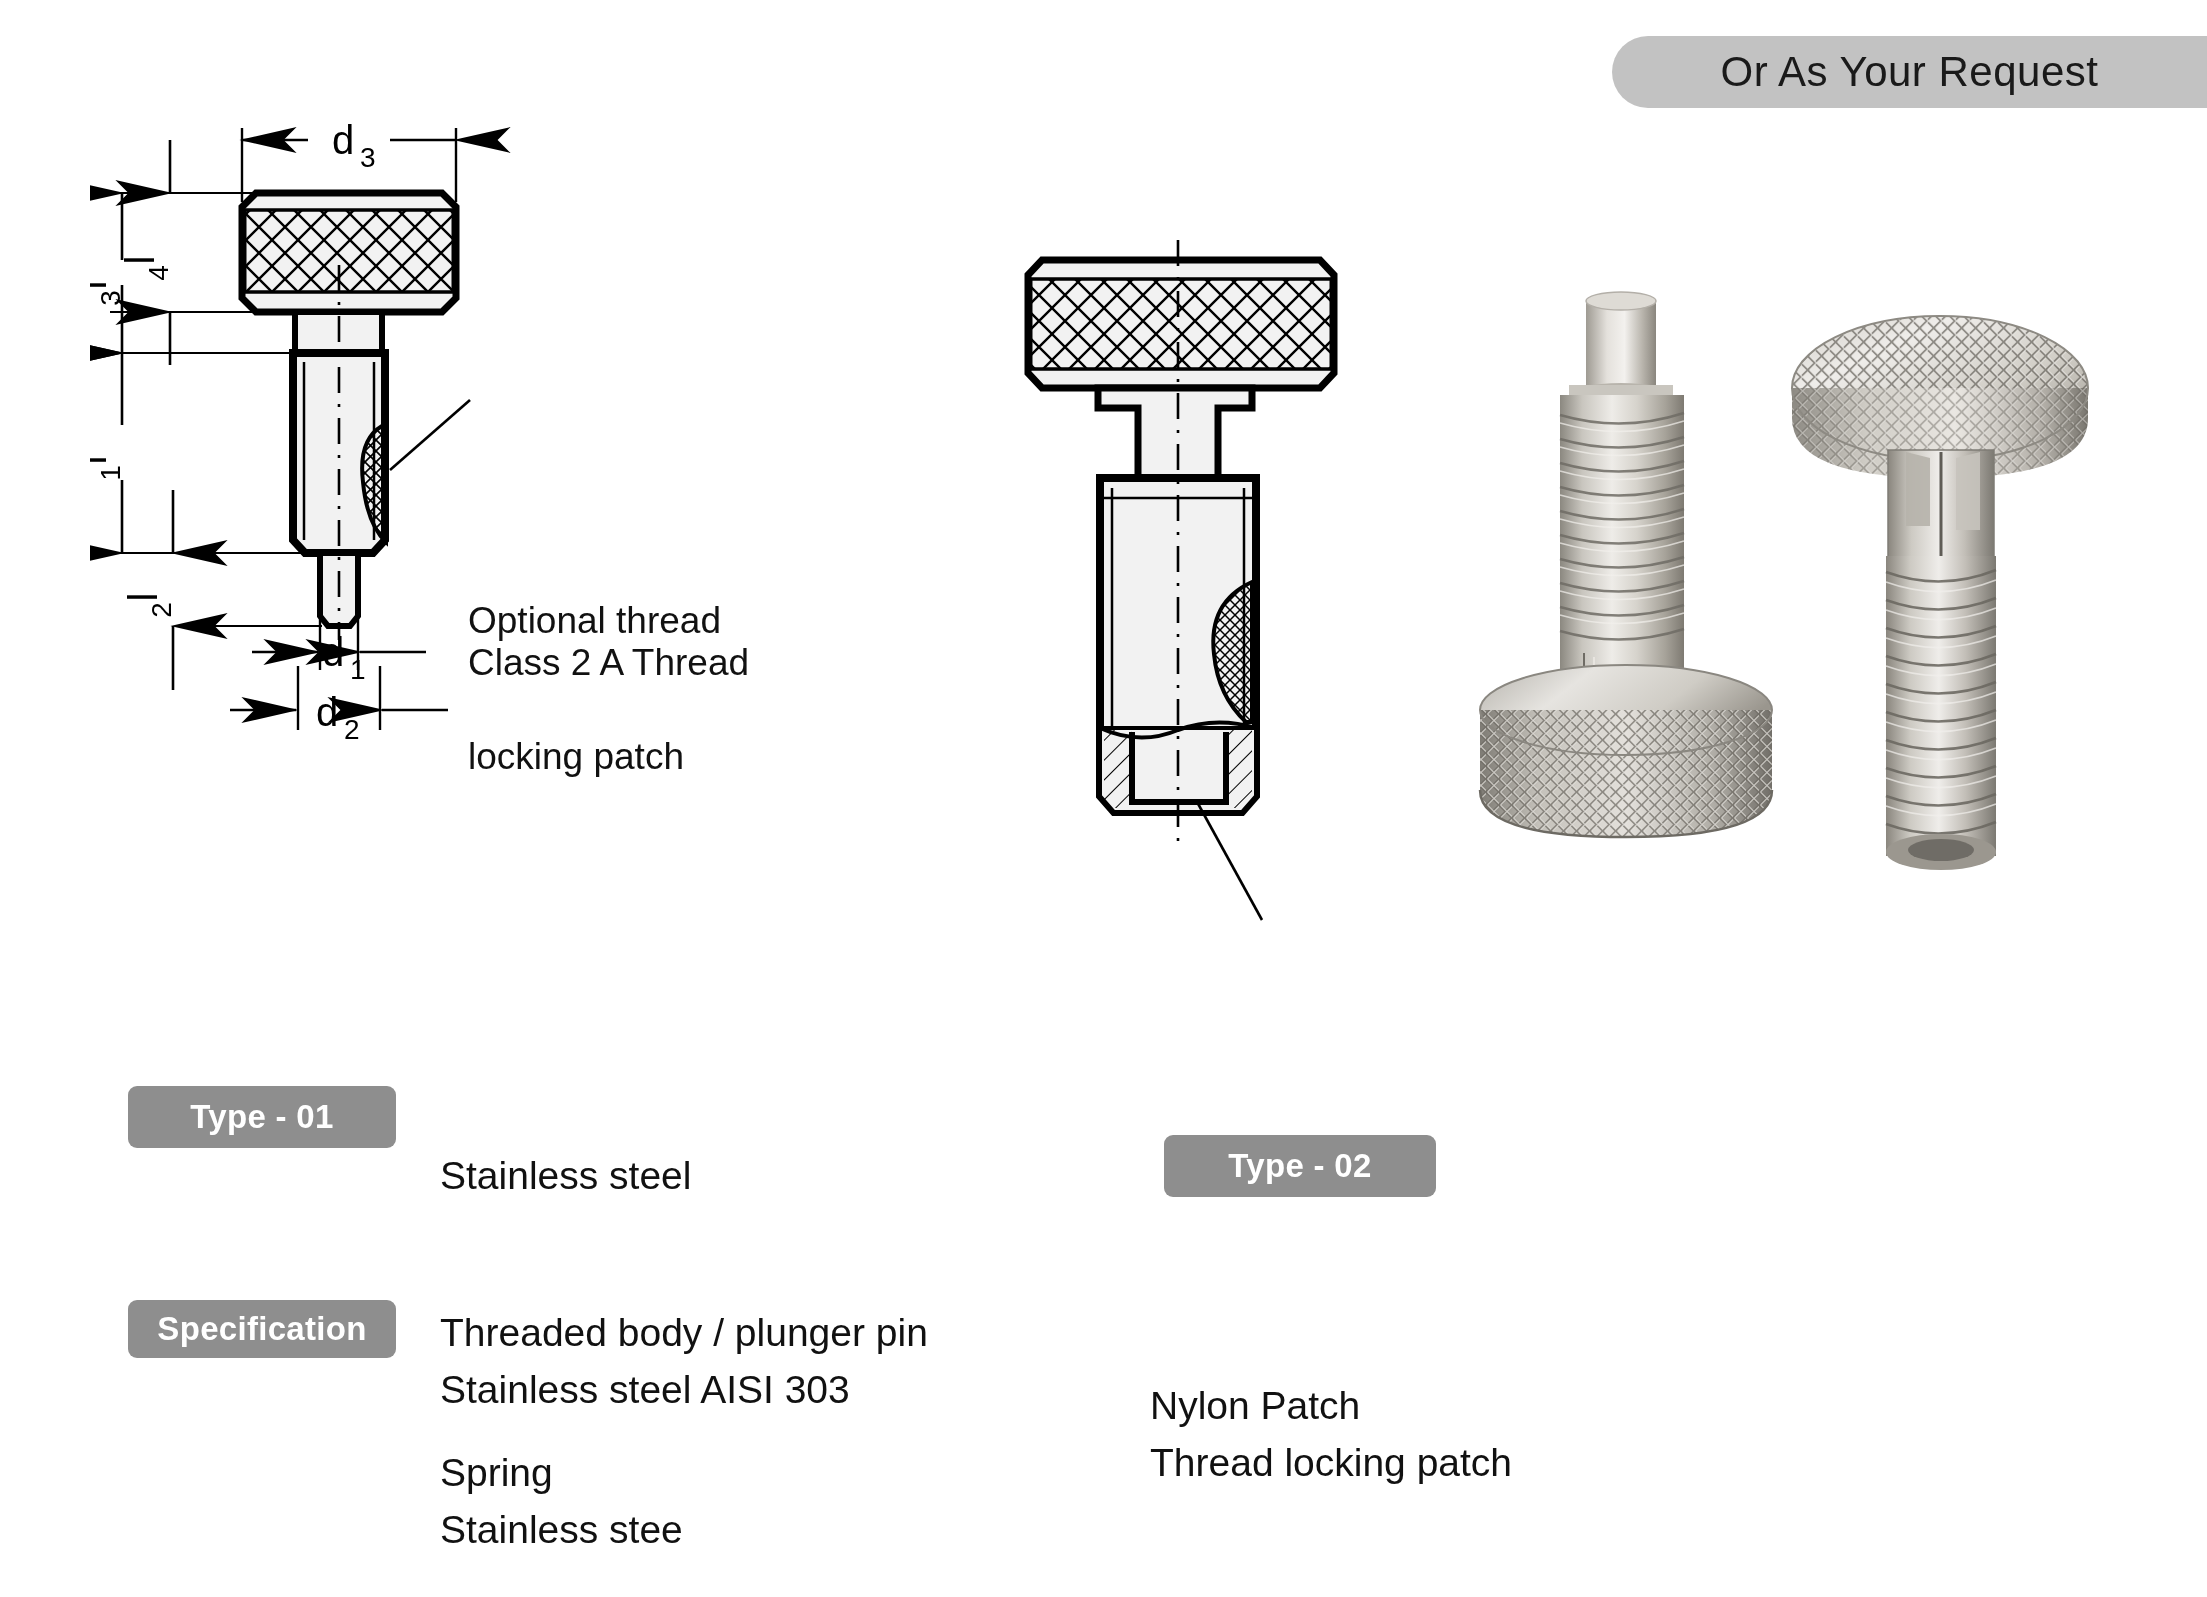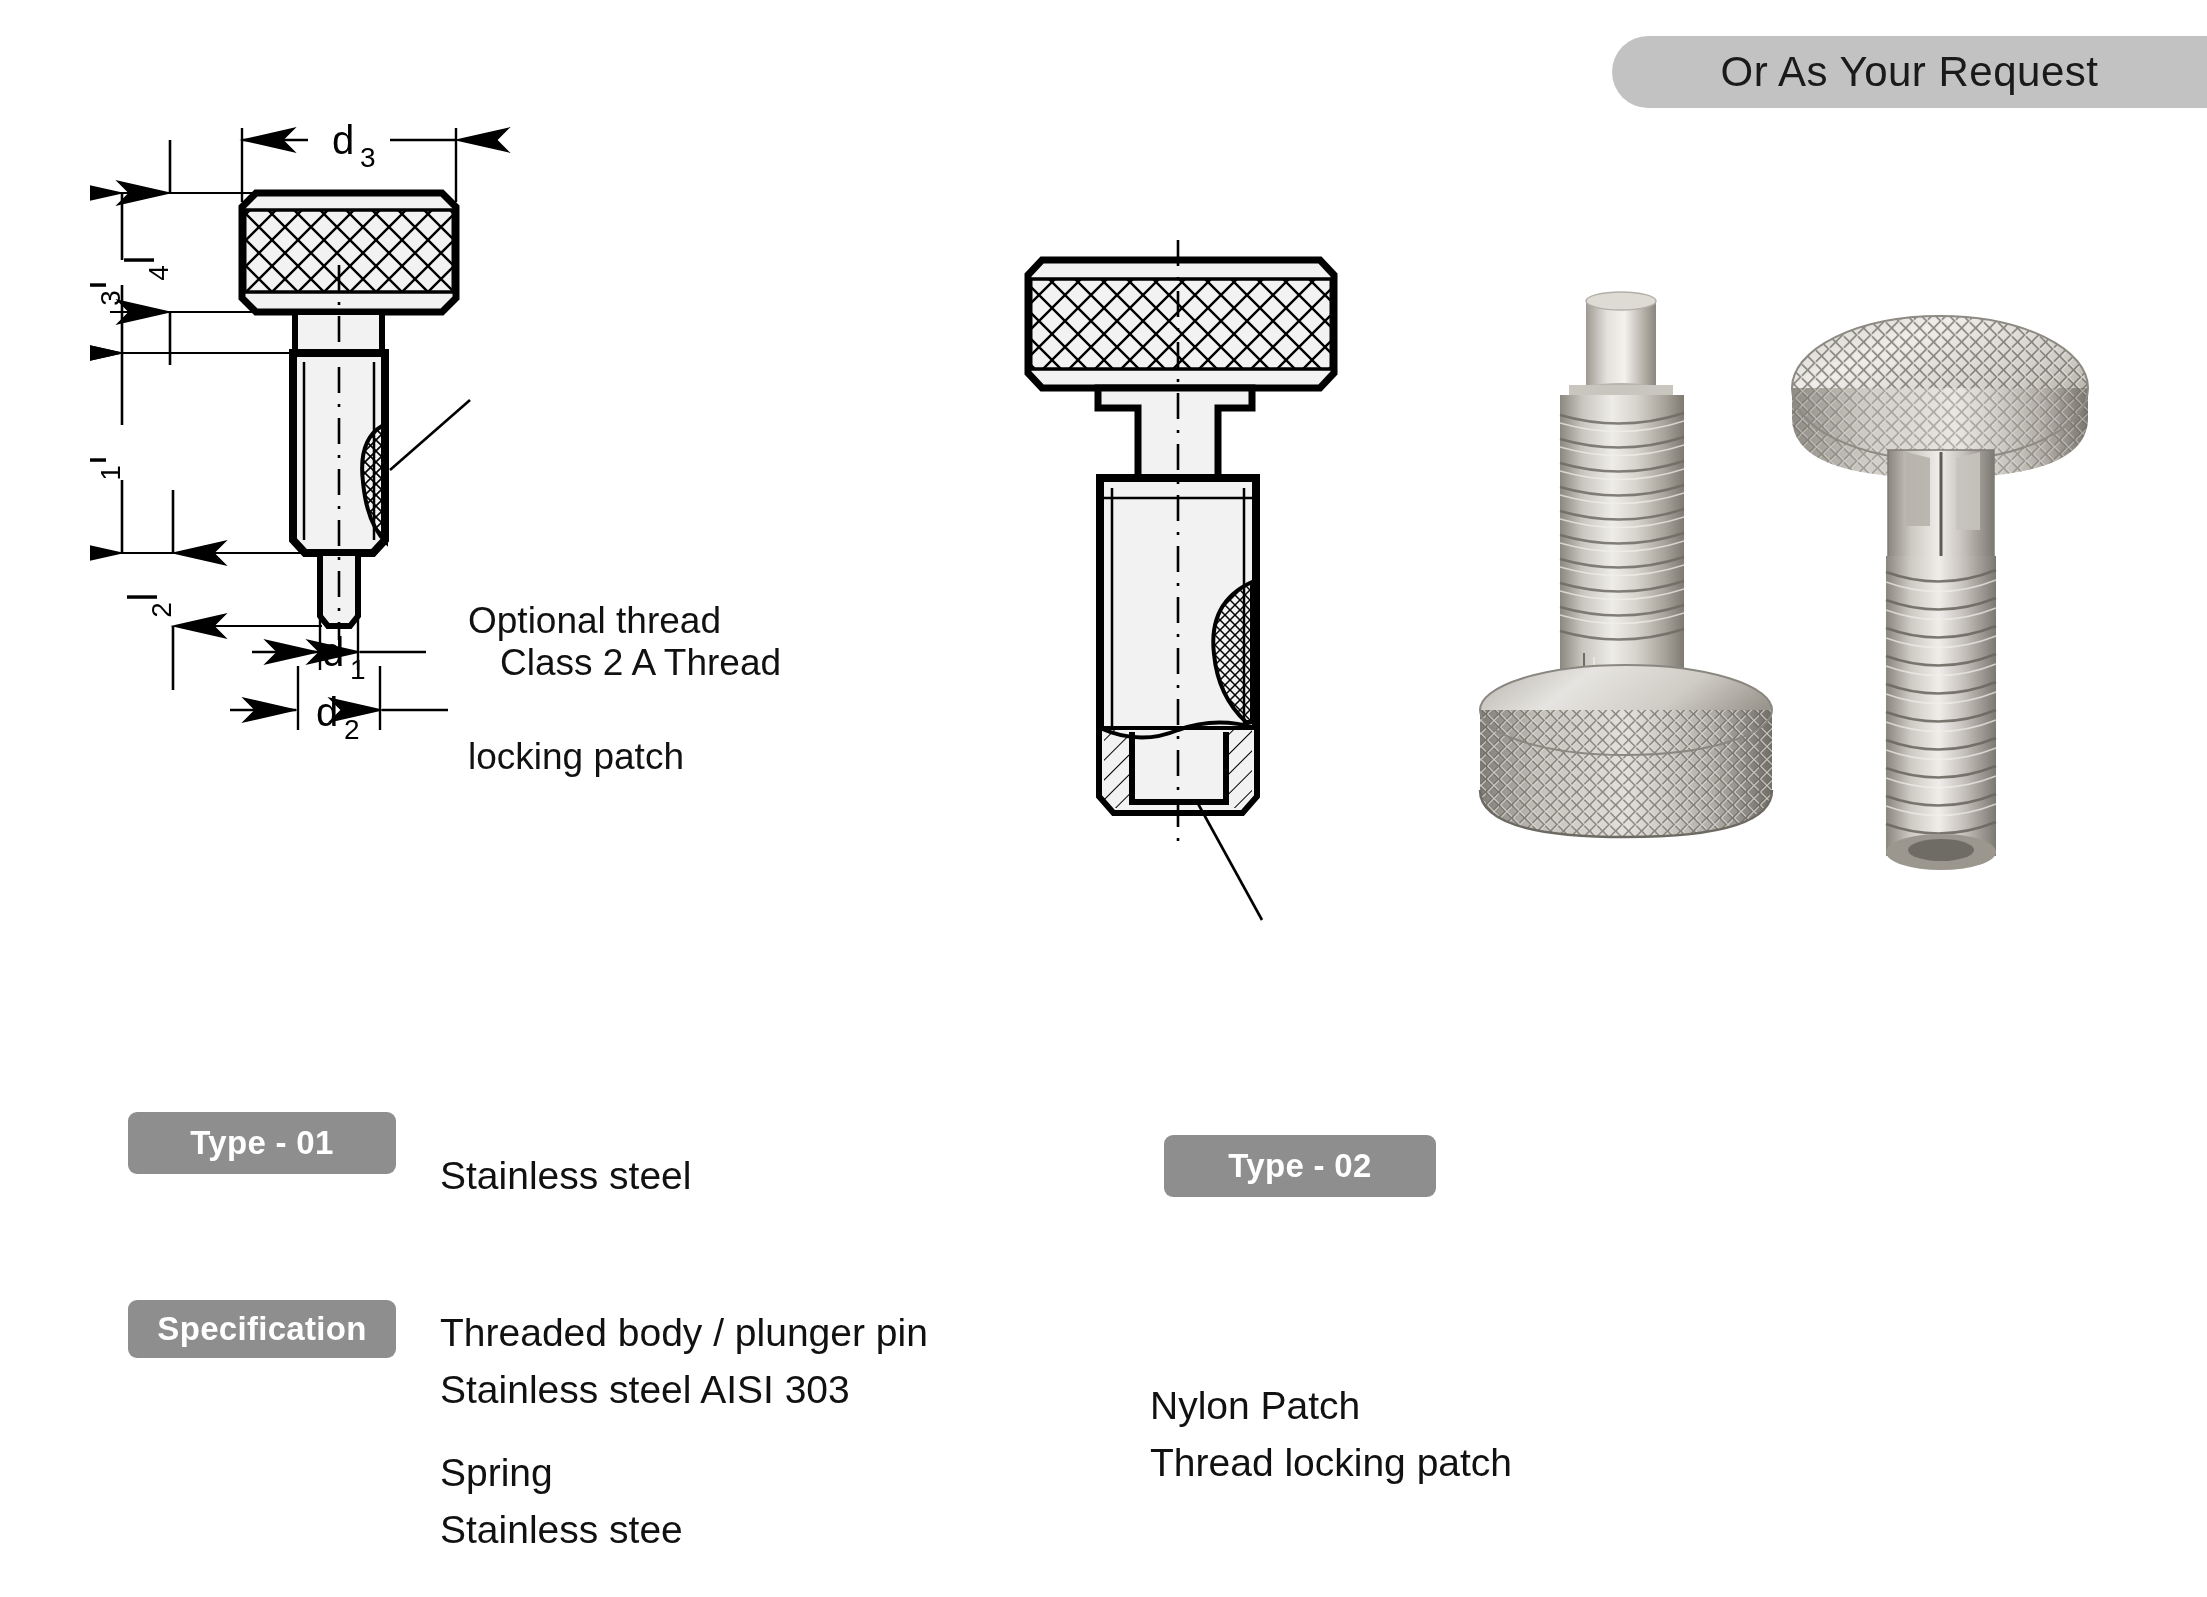--- a/index.html
+++ b/index.html
@@ -205,21 +205,21 @@
       </g>
 
       <line x1="300" y1="360" x2="380" y2="290" stroke="#000" stroke-width="2.6"></line>
     </svg>
   </div>
 
   <div class="annot" style="left:468px; top:508px;">
     <div>Optional thread</div>
     <div>locking patch</div>
   </div>
-  <div class="annot" style="left:468px; top:640px;margin-left:32px;">Class 2 A Thread</div>
+  <div class="annot" style="left:468px; top:640px;">Class 2 A Thread</div>
 
   <div class="drawing" style="left:1000px; top:230px; width:380px; height:700px;">
     <svg width="380" height="700" viewBox="0 0 380 700" xmlns="http://www.w3.org/2000/svg">
       <defs>
         <pattern id="knurlR" width="26" height="26" patternUnits="userSpaceOnUse">
           <path d="M0,0 L26,26 M26,0 L0,26" stroke="#000" stroke-width="2.4" fill="none"></path>
         </pattern>
         <pattern id="patchHatchR" width="10" height="10" patternUnits="userSpaceOnUse">
           <path d="M0,0 L10,10 M10,0 L0,10" stroke="#000" stroke-width="1.5" fill="none"></path>
         </pattern>
@@ -431,21 +431,21 @@
         </g>
       </g>
 
       <g>
         <ellipse cx="161" cy="552" rx="55" ry="18" fill="#9b978f"></ellipse>
         <ellipse cx="161" cy="550" rx="33" ry="11" fill="#6f6c66"></ellipse>
       </g>
     </svg>
   </div>
 
-  <div class="badge" style="left:128px; top:1112px; width:268px; height:62px;align-items:center;">
+  <div class="badge" style="left:128px; top:1086px; width:268px; height:62px;align-items:center;">
     <span>Type - 01</span>
   </div>
   <div class="legend-text" style="left:440px; top:1148px;">Stainless steel</div>
 
   <div class="badge" style="left:1164px; top:1135px; width:272px; height:62px;text-align:right;">
     <span>Type - 02</span>
   </div>
 
   <div class="badge" style="left:128px; top:1300px; width:268px; height:58px;">
     <span>Specification</span>

